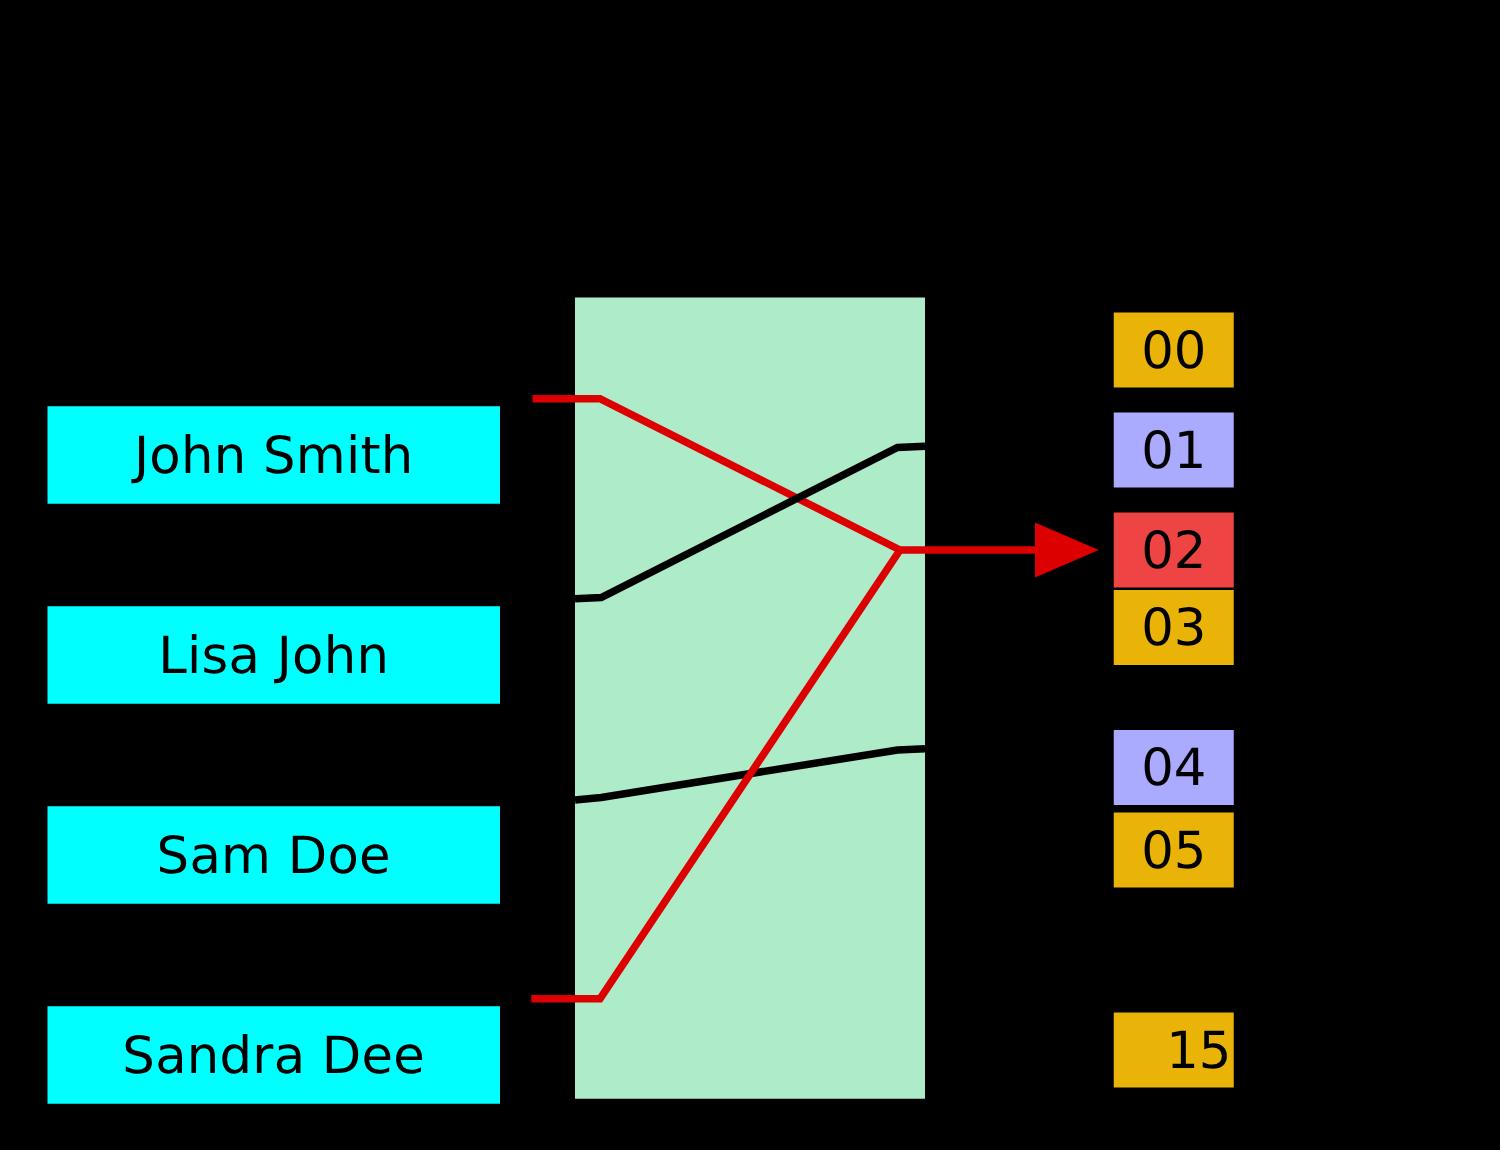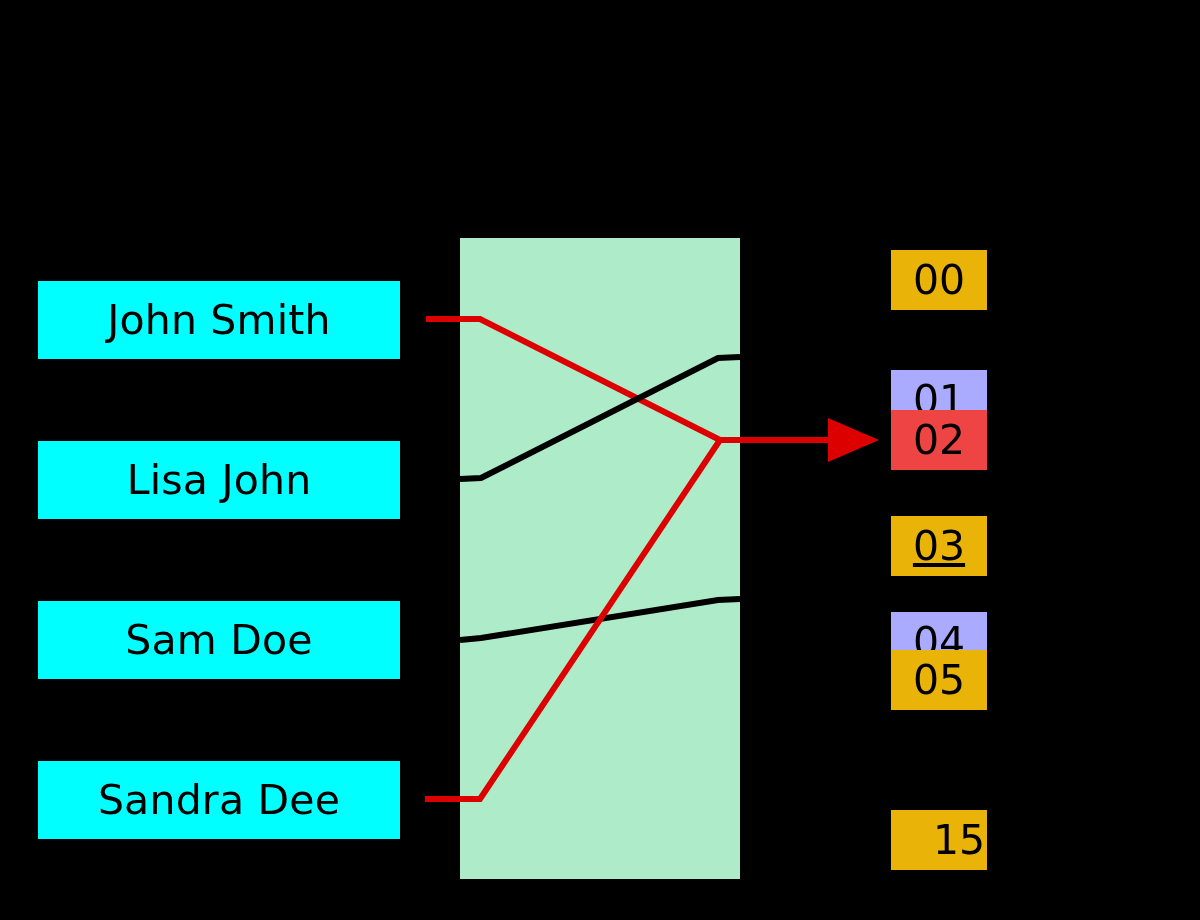--- a/index.html
+++ b/index.html
@@ -41,20 +41,21 @@
   .key-box {
     position: absolute;
     left: 38px;
     width: 362px;
     height: 78px;
     background: #00FFFF;
     display: flex;
     align-items: center;
     justify-content: center;
     box-sizing: border-box;
+    margin-top: 44px;
   }
   .key-box .key-label {
     font-size: 41px;
     color: #000000;
     line-height: 1;
     white-space: nowrap;
     letter-spacing: 0.2px;
   }
   
   .bucket {
@@ -67,21 +68,21 @@
     justify-content: center;
     box-sizing: border-box;
   }
   .bucket .bucket-label {
     font-size: 41px;
     color: #000000;
     line-height: 1;
     white-space: nowrap;
   }
   .bucket.empty    { background: #eab308; }
-  .bucket.filled   { background: #AAAAFF; margin-top: 40px; }
+  .bucket.filled   { background: #AAAAFF; }
   .bucket.target   { background: #EE4444; text-align: center; }
 </style>
 </head>
 <body>
 
 <div id="stage">
 
   <div class="hash-panel"></div>
 
   <svg id="wires" viewBox="0 0 1200 920" xmlns="http://www.w3.org/2000/svg">
@@ -115,24 +116,24 @@
   <div id="buckets-layer">
       <div class="bucket empty" style="top: 250px;">
         <span class="bucket-label">00</span>
       </div>
       <div class="bucket filled" style="top: 330px;">
         <span class="bucket-label">01</span>
       </div>
       <div class="bucket target" style="top: 410px;">
         <span class="bucket-label">02</span>
       </div>
-      <div class="bucket empty" style="top: 516px; text-decoration: underline;">
+      <div class="bucket empty" style="top: 472px;">
         <span class="bucket-label">03</span>
       </div>
-      <div class="bucket filled" style="top: 572px;">
+      <div class="bucket filled" style="top: 584px;">
         <span class="bucket-label">04</span>
       </div>
       <div class="bucket empty" style="top: 650px;">
         <span class="bucket-label">05</span>
       </div>
       <div class="bucket empty" style="top: 810px; padding-left: 40px;">
         <span class="bucket-label">15</span>
       </div>
     </div>
 

